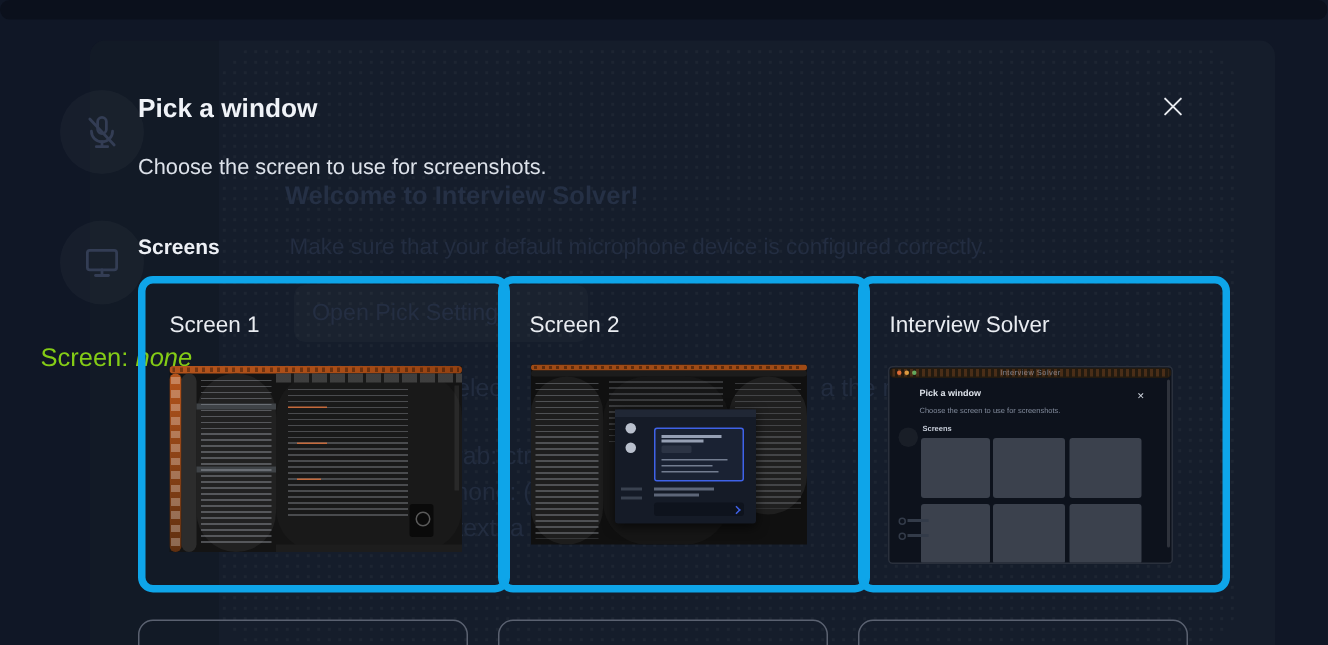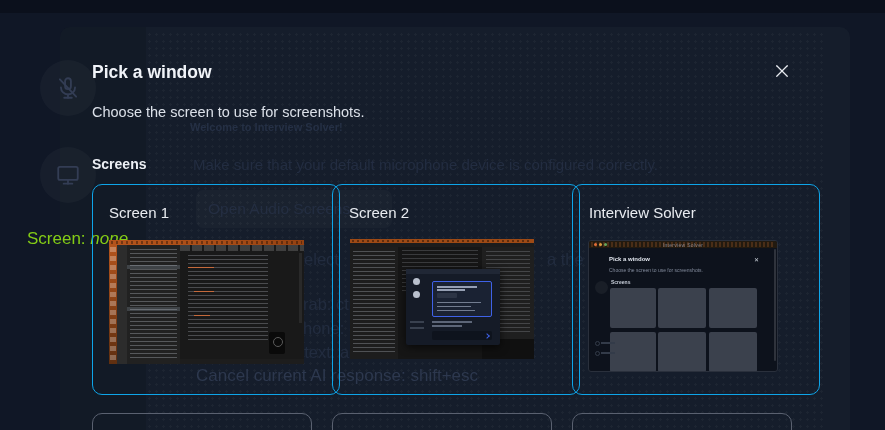--- a/index.html
+++ b/index.html
@@ -3,41 +3,41 @@
 <meta charset="utf-8">
 <style>
   * { box-sizing: border-box; margin: 0; padding: 0; }
   html,body { width:885px; height:430px; overflow:hidden; }
   body {
     position:relative;
     background:#101726;
     font-family:"Liberation Sans", sans-serif;
     -webkit-font-smoothing:antialiased;
   }
-  .abs { position:absolute; }
+  .abs { position:absolute;border-radius:29px; }
 
   
   .top-strip { left:0; top:0; width:885px; height:13px; background:#0b101c; }
 
   
   .panel {
     left:60px; top:27px; width:790px; height:403px;
     background:#151d2b; border-radius:10px 10px 0 0; z-index:1;
   }
   .panel-dots {
     left:86px; top:4px; width:679px; height:399px;
     background-image:radial-gradient(rgba(255,255,255,0.035) 1px, transparent 1.1px);
     background-size:7px 7px;
   }
   .panel-left-band { left:0; top:0; width:86px; height:403px; background:rgba(0,0,0,0.10); border-radius:10px 0 0 0; }
 
   
   .dim-layer { left:0; top:0; width:885px; height:430px; z-index:2; pointer-events:none; }
   .dim-text { position:absolute; color:#232d41; white-space:nowrap; }
-  .dim-heading { font-size:11px; font-weight:700; color:#253045; }
+  .dim-heading { font-size:17px; font-weight:700; color:#253045; }
   .dim-line { font-size:15px; }
   .dim-frag { font-size:16.5px; color:#222c3f; }
   .dim-cancel { font-size:17px; color:#2d384e; }
   .dim-status { font-size:17px; color:#84cc16; }
   .dim-status em { font-style:italic; }
   .dim-btn {
     position:absolute; left:196px; top:190px; width:196px; height:38px;
     border-radius:7px; background:rgba(255,255,255,0.022);
   }
   .dim-btn span { position:absolute; left:12px; top:10px; font-size:15.5px; color:#242e42; white-space:nowrap; }
@@ -53,21 +53,21 @@
   .dlg-desc  { left:92px; top:104px; font-size:14.5px; color:#dce1e9; }
   .dlg-section { left:92px; top:156px; font-size:14px; font-weight:700; color:#edf0f5; }
   .close-btn {
     left:768px; top:57px; width:28px; height:28px;
     background:none; border:none; color:#e8ebf0; cursor:pointer;
     display:flex; align-items:center; justify-content:center;
   }
 
   .card {
     position:absolute; width:248px; height:211px;
-    border:1px solid #0ea5e9; border-radius:10px; background:transparent; cursor:pointer;text-decoration:underline;
+    border:5px solid #0ea5e9; border-radius:10px; background:transparent; cursor:pointer;text-decoration:underline;
   }
   .card-label { position:absolute; left:16px; top:19px; font-size:15px; font-weight:500; color:#e9ecf1; white-space:nowrap; }
   .card-r2 { position:absolute; width:220px; height:80px; top:413px; border:1px solid #5a6170; border-radius:10px; background:transparent; cursor:pointer; }
 
   .thumb { position:absolute; overflow:hidden; }
 
   
   .t1 { left:16px; top:55px; width:195px; height:124px; background:#141414; }
   .t1-topbar { left:0; top:0; width:195px; height:5px;
     background:linear-gradient(90deg,#b5541c,#a84c16 60%,#934111);
@@ -171,29 +171,28 @@
       <rect x="3" y="4.5" width="18" height="12" rx="1.5"></rect>
       <line x1="12" y1="16.5" x2="12" y2="20"></line>
       <line x1="8" y1="20" x2="16" y2="20"></line>
     </svg>
   </div>
 
   <div class="dim-text dim-heading" style="left:190px; top:121px;">Welcome to Interview Solver!</div>
   <div class="dim-text dim-line" style="left:193px; top:156px;">Make sure that your default microphone device is configured correctly.</div>
 
   <div class="dim-btn">
-    <span>Open Audio Screens</span>
+    <span>Open Pick Settings</span>
   </div>
 
   <div class="dim-text dim-frag" style="left:283px; top:250px;">y select</div>
   <div class="dim-text dim-frag" style="left:547px; top:250px;">a the m</div>
   <div class="dim-text dim-frag" style="left:303px; top:295px;">rab: ctr</div>
   <div class="dim-text dim-frag" style="left:303px; top:319px;">hone: (</div>
   <div class="dim-text dim-frag" style="left:296px; top:343px;">l text: a</div>
-  <div class="dim-text dim-cancel" style="left:196px; top:366px;">Cancel current AI response: shift+esc</div>
 
   <div class="dim-text dim-status" style="left:27px; top:229px;">
     <span>Screen:</span>
     <em>none</em>
   </div>
 </div>
 
 <div class="abs fg">
   <div class="abs dlg-title">Pick a window</div>
   <button class="abs close-btn">

